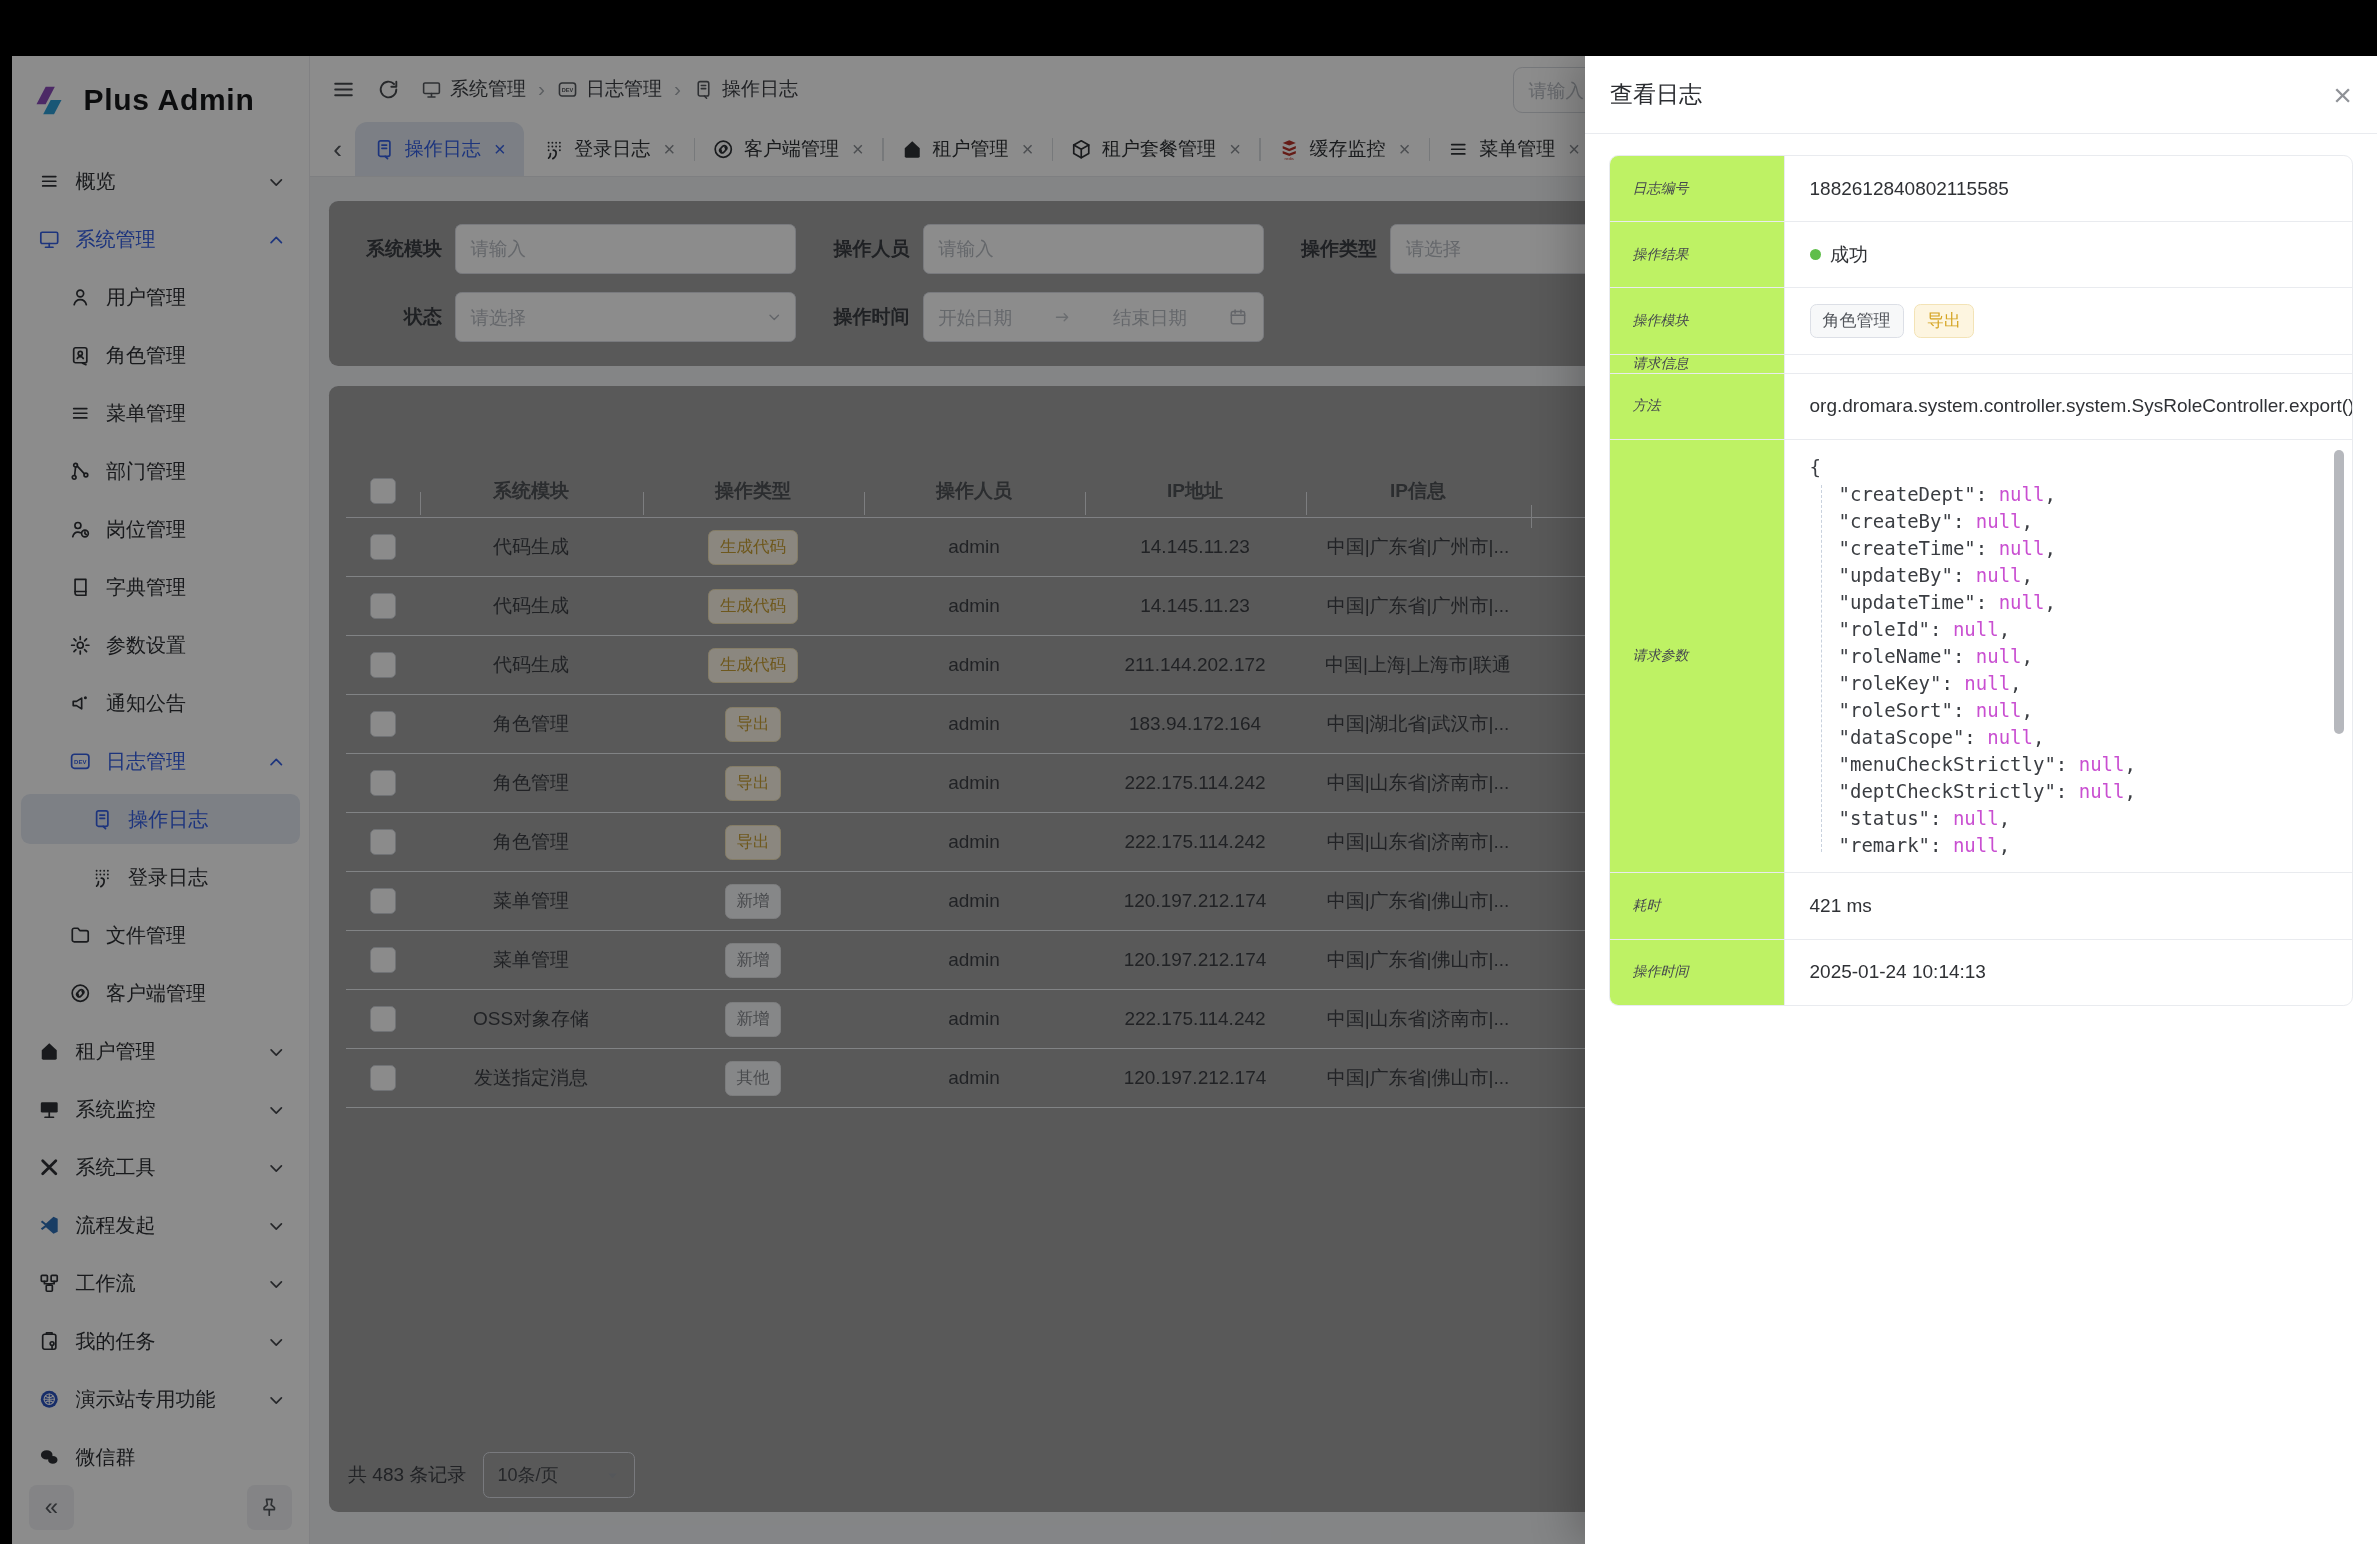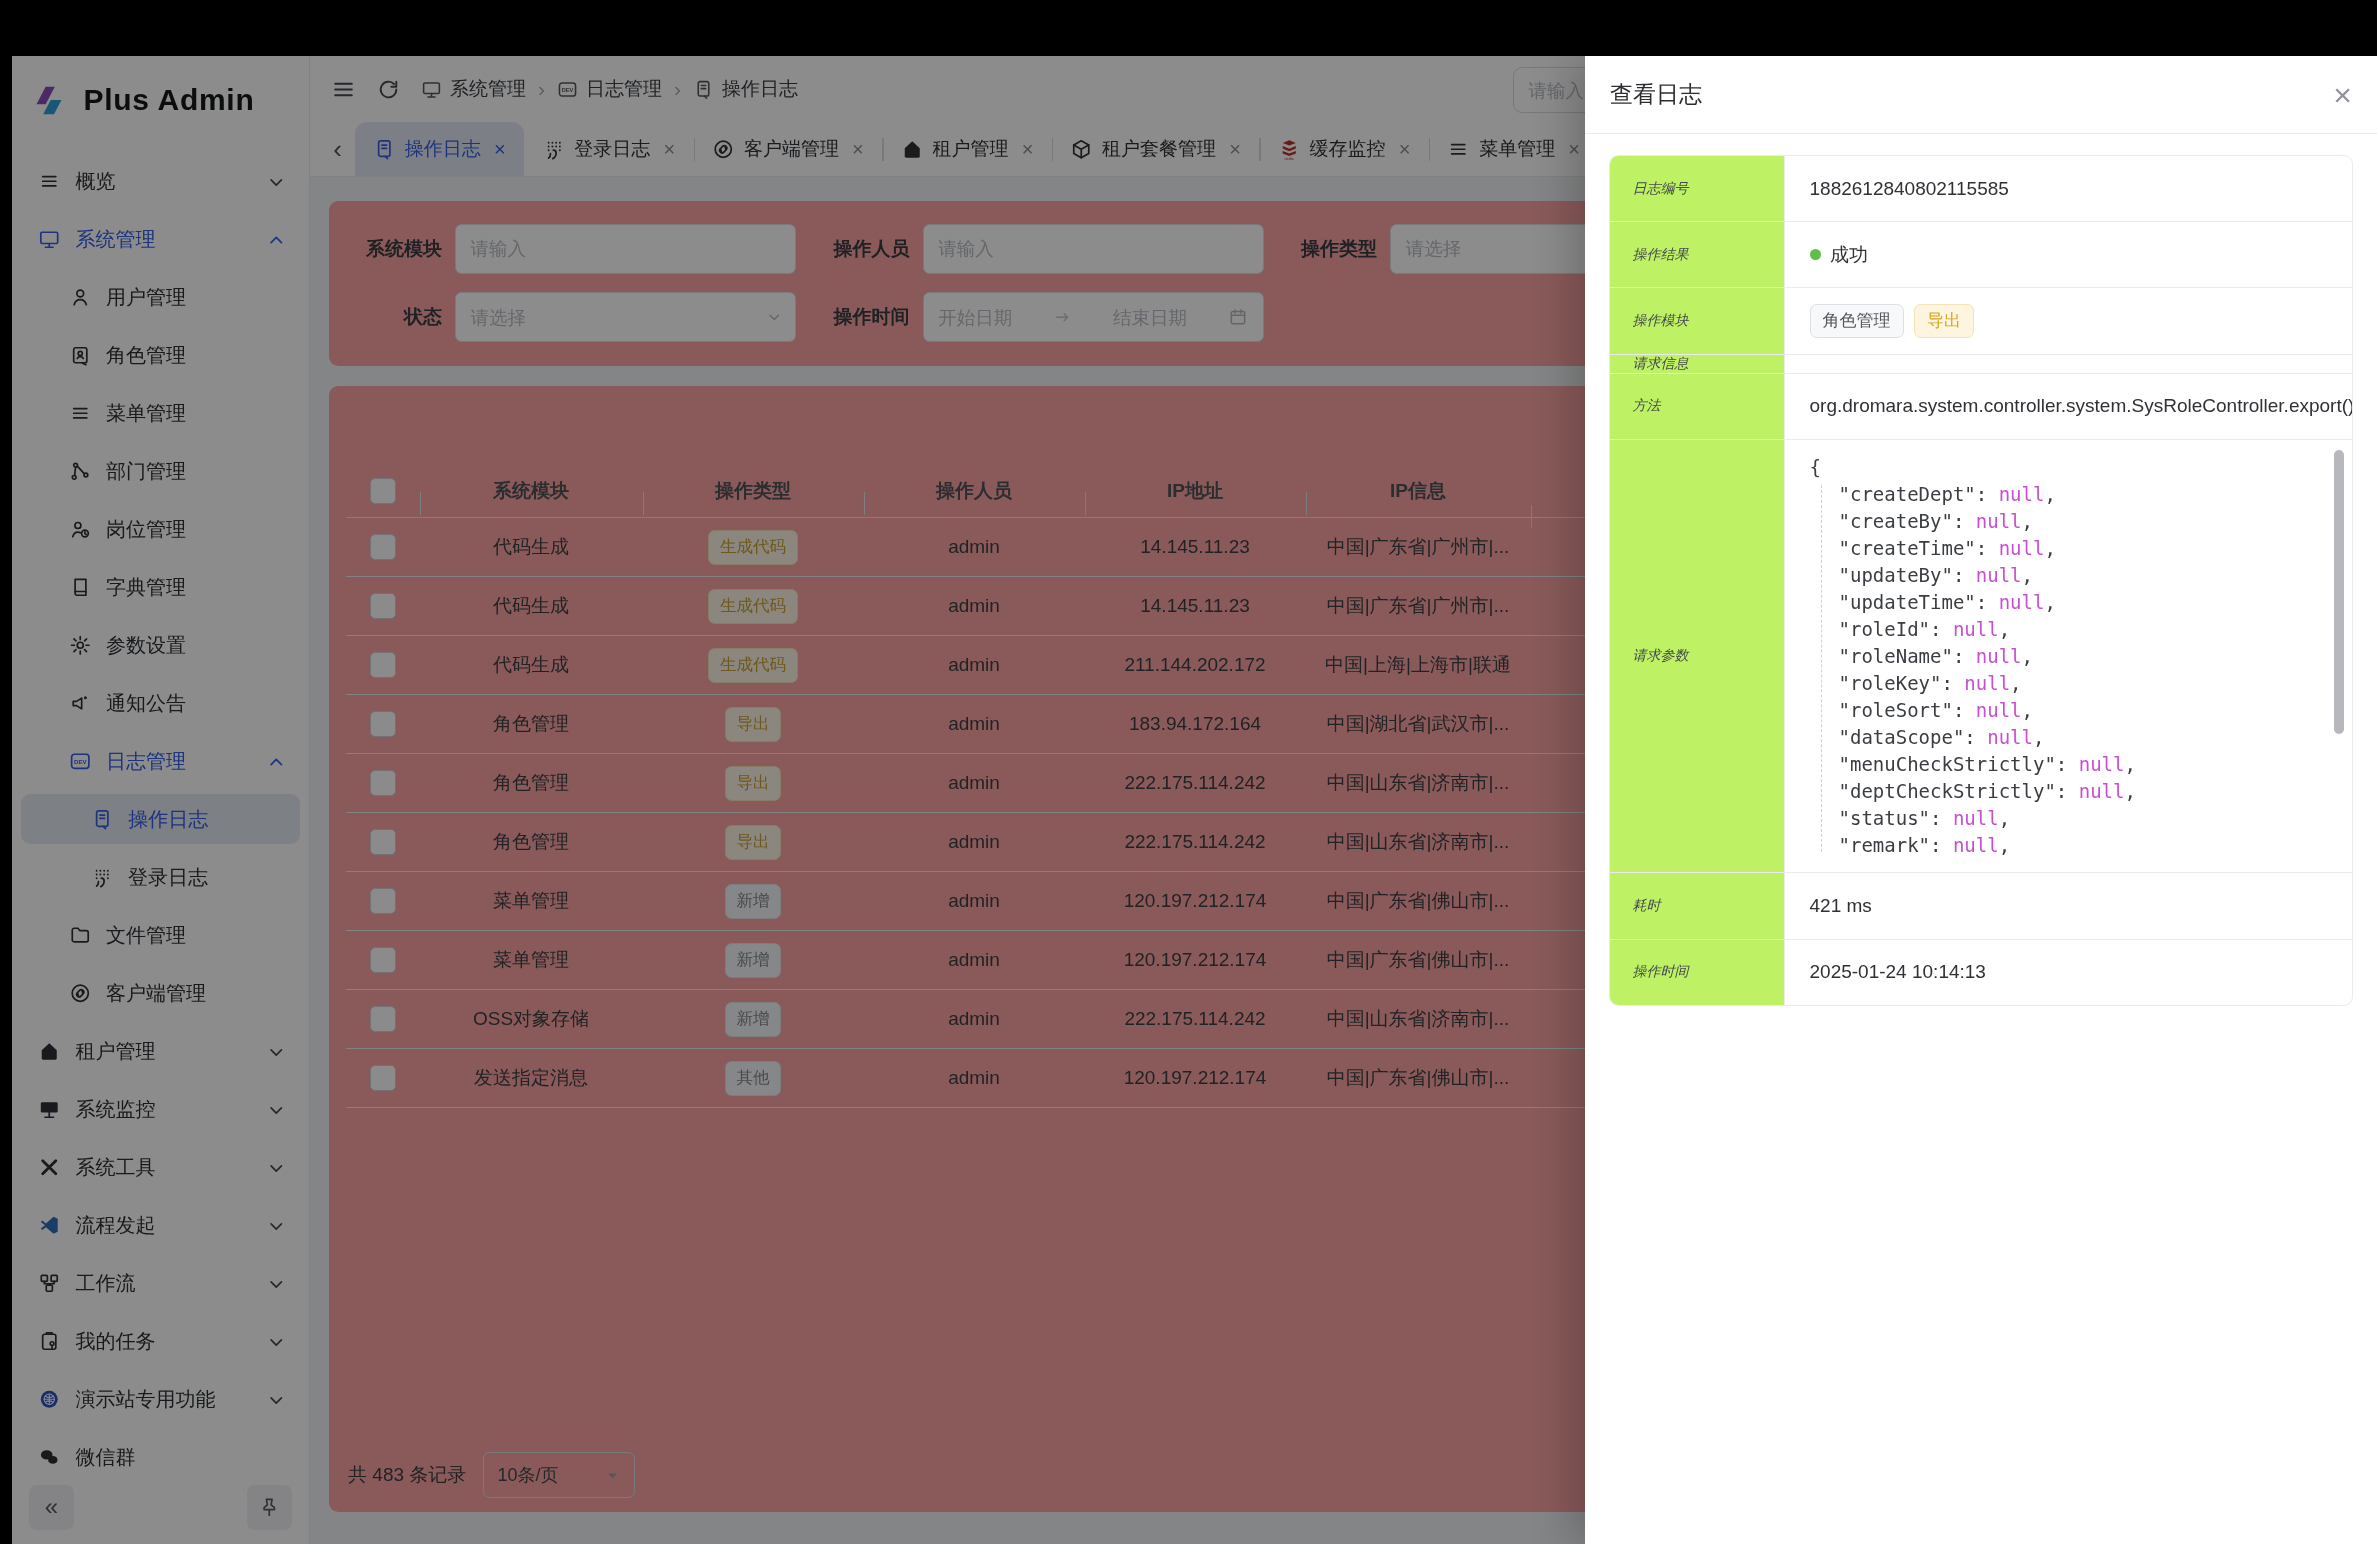--- a/index.html
+++ b/index.html
@@ -45,21 +45,21 @@
   .tabs{display:flex;align-items:stretch;}
   .tab{display:flex;align-items:center;gap:9.2px;padding:0 18.5px;font-size:19px;color:#2f3236;position:relative;cursor:pointer;white-space:nowrap;}
   .tab + .tab::before{content:"";position:absolute;left:0;top:16px;height:22.5px;width:1.3px;background:#d9dcE0;}
   .tab.active{background:#e2e8f2;border-radius:12px 12px 0 0;color:#3560e4;}
   .tab.active::before,.tab.active + .tab::before{display:none;}
   .tab .tic{width:22.5px;height:22.5px;display:inline-flex;}
   .tab .x{font-size:20px;color:#8a8e94;margin-left:4px;}
   .tab.active .x{color:#3560e4;}
 
   .content{flex:1;padding:24px 18.5px 0;display:flex;flex-direction:column;gap:20px;min-width:0;}
-  .card{background:#fca5a5;border-radius:9.2px;}
+  .card{background:#a3a3a3;border-radius:9.2px;}
   .filter-card{padding:22.5px 26.4px 5.3px;flex-shrink:0;}
   .frow{display:flex;align-items:center;margin-bottom:18.5px;}
   .fitem{display:flex;align-items:center;margin-right:26.4px;}
   .flabel{width:87px;text-align:right;margin-right:13.2px;font-size:19px;color:#3a3d42;font-weight:bold;white-space:nowrap;}
   .fctrl{width:310px;height:48px;border:1.3px solid #dcdfe6;border-radius:6.6px;background:#fff;display:flex;align-items:center;
     padding:0 14.5px;color:#b9bdc4;font-size:18.5px;position:relative;}
   .fctrl .sel-chev{position:absolute;right:12px;width:18.5px;height:18.5px;color:#b4b8bf;}
   .fctrl.range{justify-content:space-between;}
   .fctrl .dr-arrow{width:18.5px;height:18.5px;color:#c3c7cd;}
   .fctrl .cal{width:20px;height:20px;color:#b4b8bf;}

